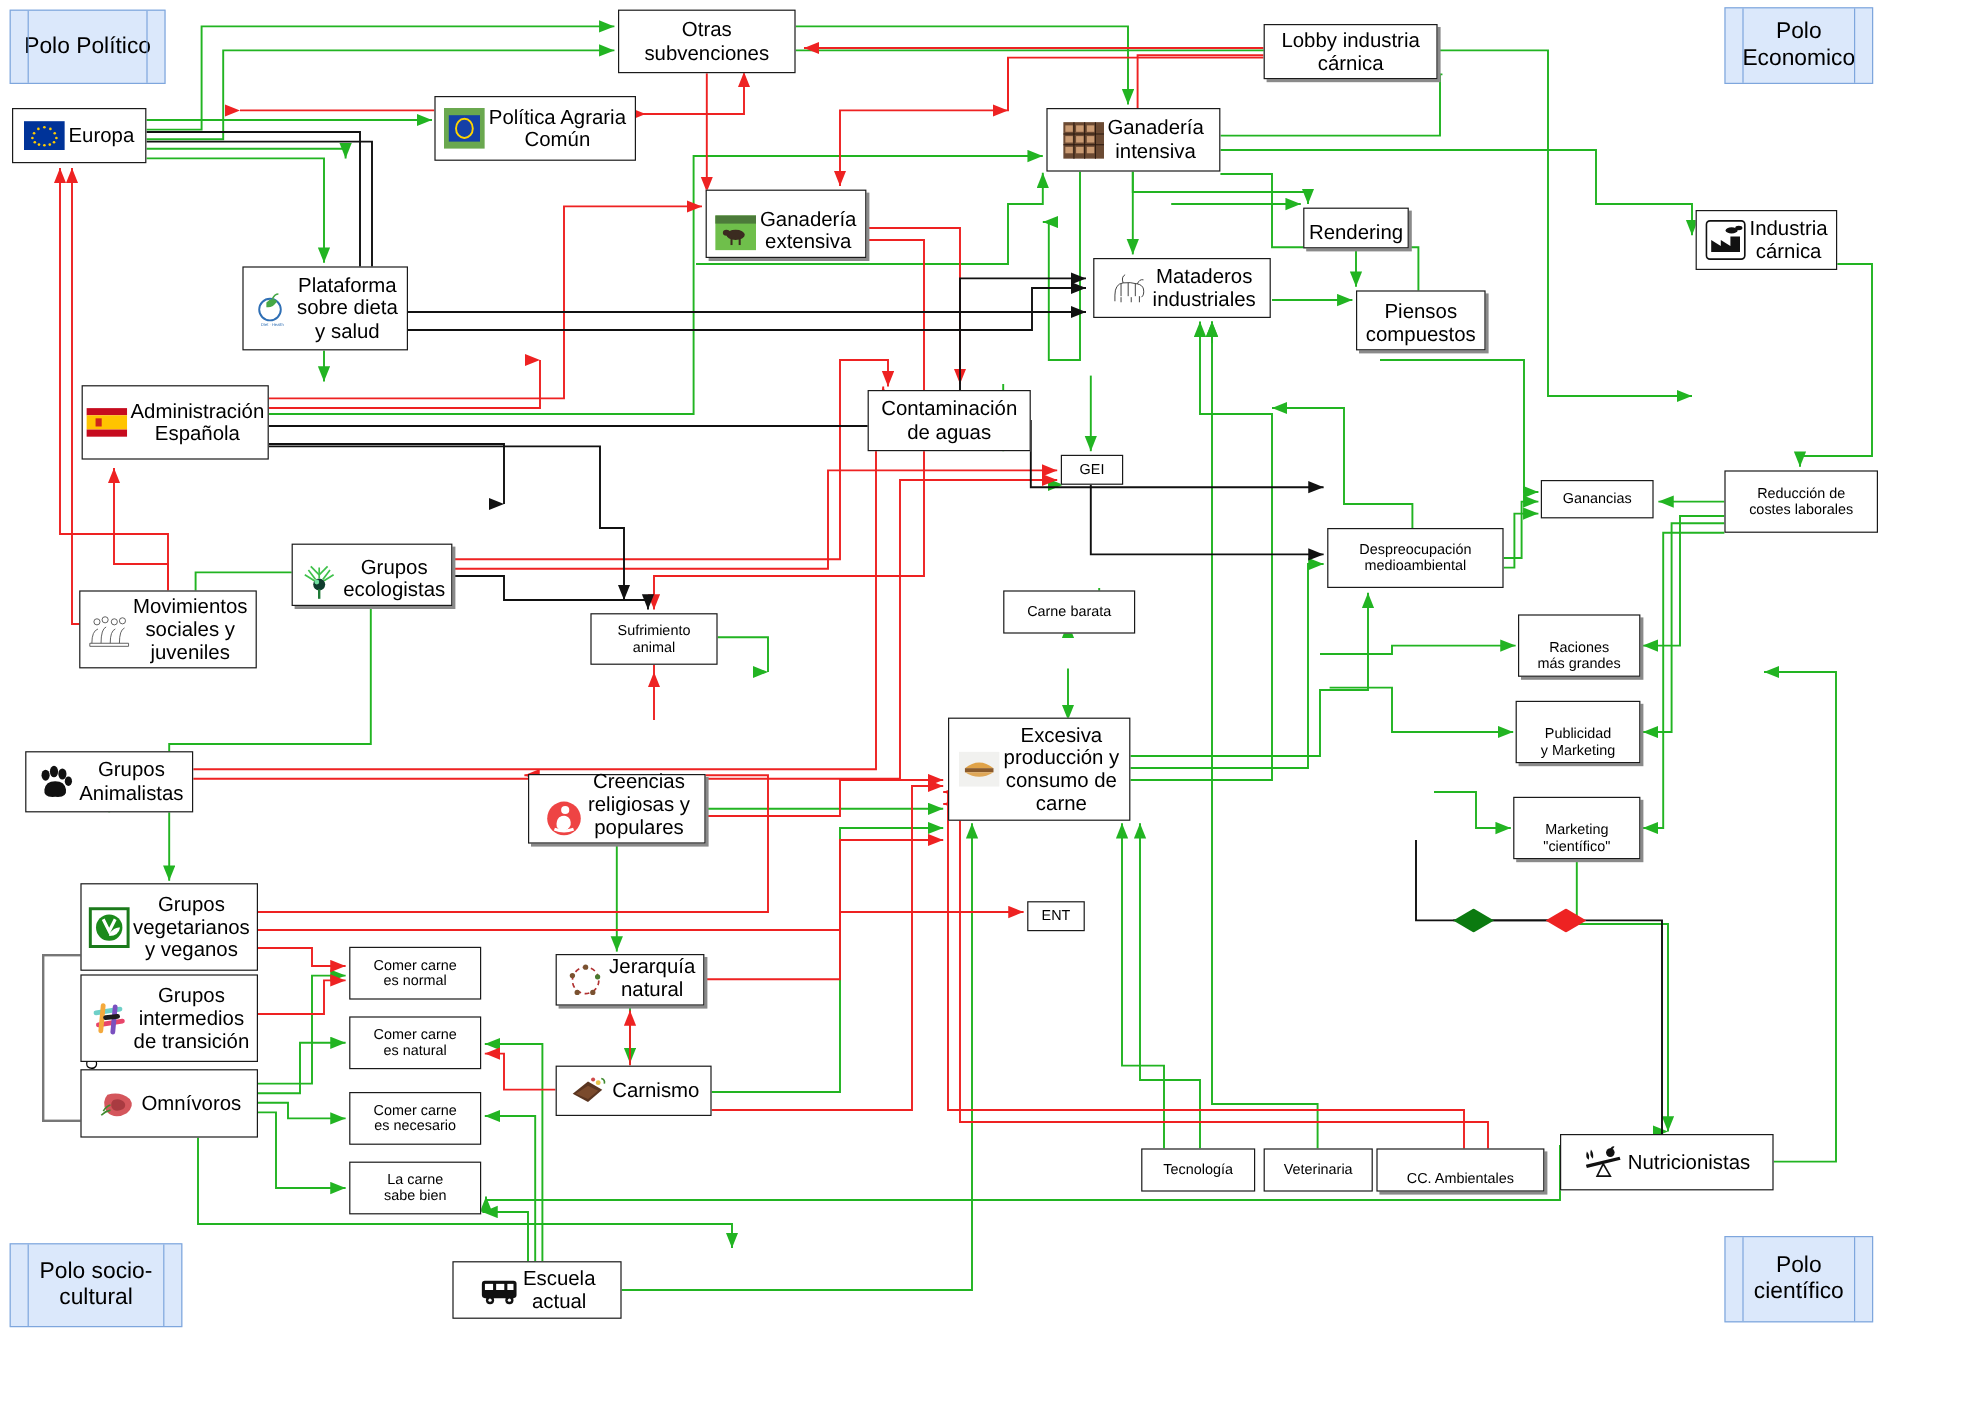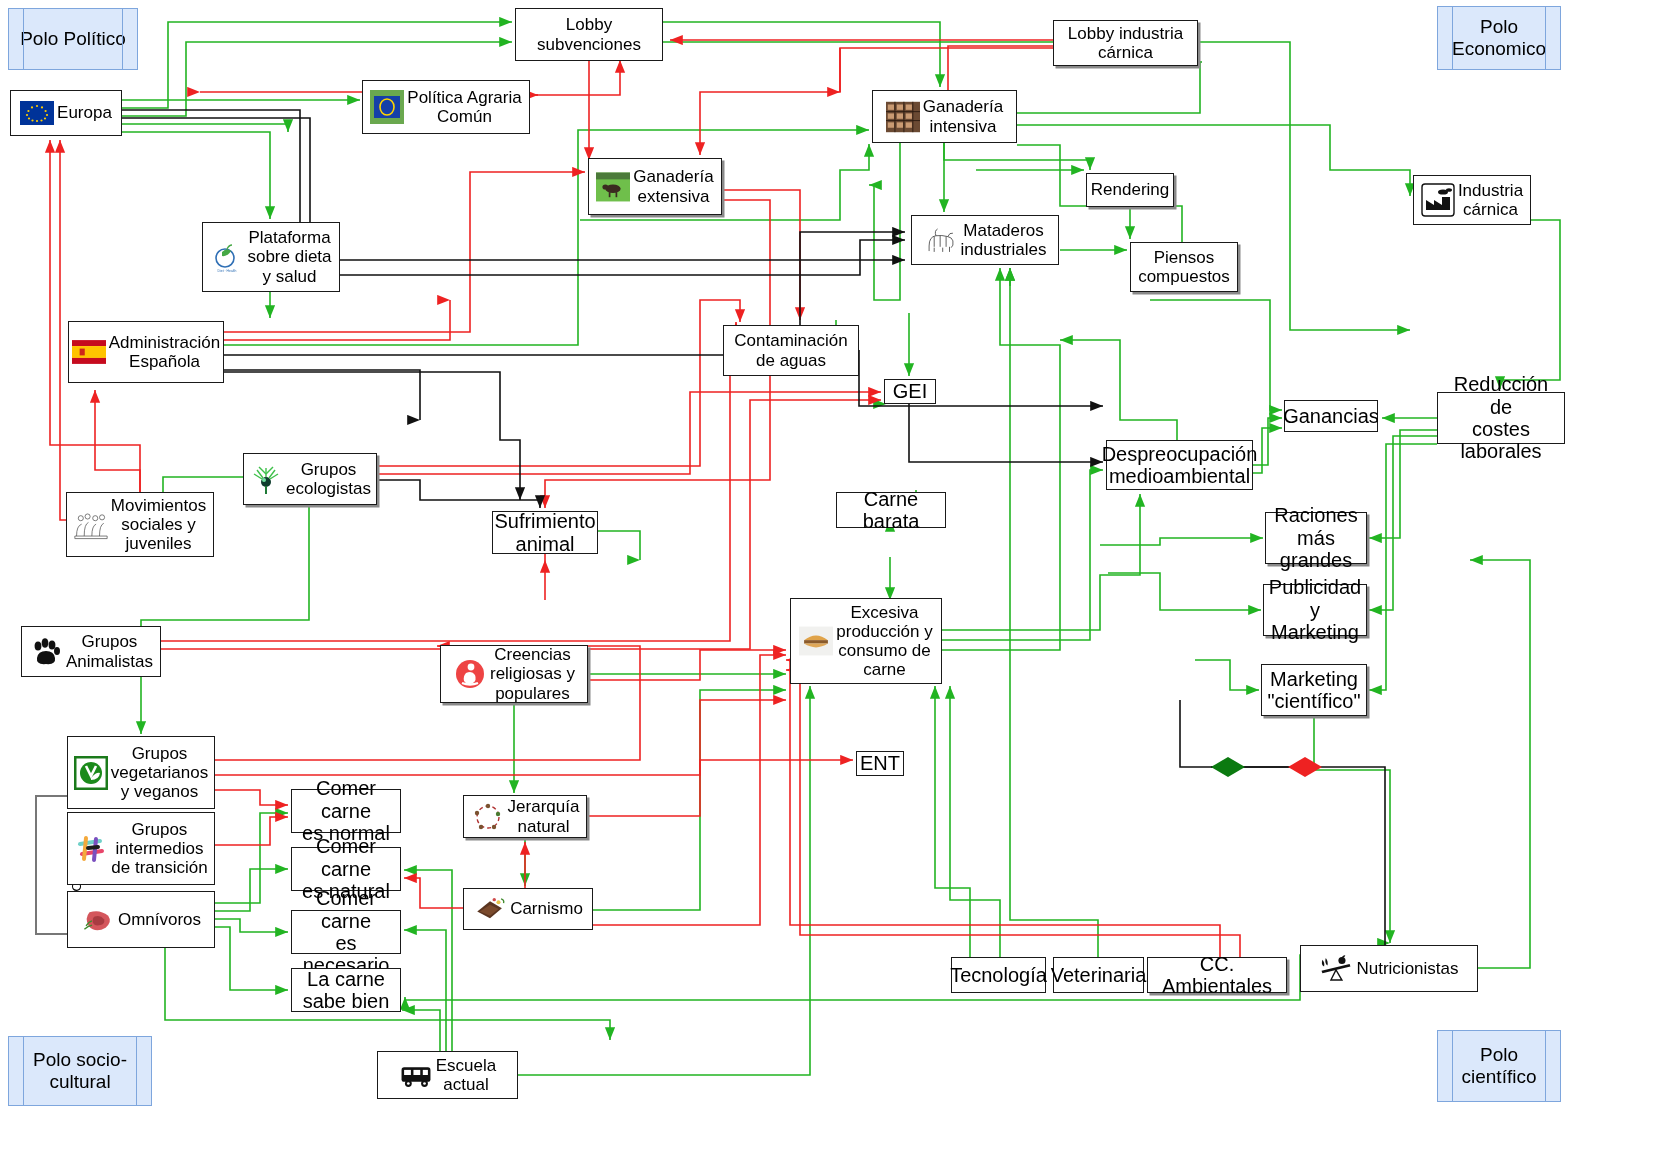--- a/index.html
+++ b/index.html
@@ -2,34 +2,34 @@
 <html><head>
 <meta charset="utf-8">
 <style>
   html,body{margin:0;padding:0;background:#fff;}
   body{font-family:"Liberation Sans",sans-serif;}
   #stage{position:relative;width:1655px;height:1170px;background:#fff;overflow:hidden;padding-left:12px;}
   svg.edges{position:absolute;left:0;top:0;width:1655px;height:1170px;pointer-events:none;}
   .node{position:absolute;box-sizing:border-box;background:#fff;border:1.6px solid #1a1a1a;
         display:flex;align-items:center;justify-content:center;gap:3px;
         font-size:17px;line-height:1.12;color:#000;text-align:center;padding:3px 4px;}
-  .node.shadow{box-shadow:2.5px 2.5px 0 0 #8a8a8a;}
+  .node.shadow{box-shadow:2.5px 2.5px 0 0 #8a8a8a;align-items:flex-end;}
   .node .lbl{white-space:pre-line;}
   .node .ic{flex:0 0 auto;display:inline-block;}
   .pole{position:absolute;box-sizing:border-box;background:#dbe8fb;border:1px solid #7ea6dd;
         display:flex;align-items:center;justify-content:center;font-size:19px;color:#000;
         text-align:center;line-height:1.15;white-space:pre-line;}
   .pole:before,.pole:after{content:"";position:absolute;top:0;bottom:0;width:0;border-left:1px solid #7ea6dd;}
   .pole:before{left:14px}.pole:after{right:14px}
   .bracket{position:absolute;box-sizing:border-box;border:2px solid #777;border-right:none;background:transparent;}
   .bracket span{position:absolute;left:4px;top:50%;transform:translateY(-50%) rotate(-90deg);
         transform-origin:center;font-size:13px;letter-spacing:.4px;white-space:nowrap;color:#000;}
   .diamond{position:absolute;width:34px;height:20px;}
   .diamond i{display:block;width:100%;height:100%;}
-  .nsmall{font-size:20px}
+  .nsmall{font-size:12px}
   .icon-img{width:34px;height:34px;border:0;display:block;}
 </style>
 </head>
 <body>
 
 <div id="stage">
 
   <svg class="edges" viewBox="0 0 1655 1170">
     <defs>
       <marker id="ag" markerWidth="9" markerHeight="9" refX="8" refY="3.2" orient="auto">
@@ -204,21 +204,21 @@
             <circle cx="7" cy="14" r="1.1"></circle>
             <circle cx="8.4" cy="10" r="1.1"></circle>
             <circle cx="12" cy="6.4" r="1.1"></circle>
           </g>
         </svg>
     </span>
     <span class="lbl">Europa</span>
   </div>
 
   <div class="node" style="left:515px;top:8px;width:148px;height:53px">
-    <span class="lbl">Lobby
+    <span class="lbl">Otras
 subvenciones</span>
   </div>
 
   <div class="node shadow" style="left:1053px;top:20px;width:145px;height:46px">
     <span class="lbl">Lobby industria
 cárnica</span>
   </div>
 
   <div class="node" style="left:362px;top:80px;width:168px;height:54px">
     <span class="ic">

